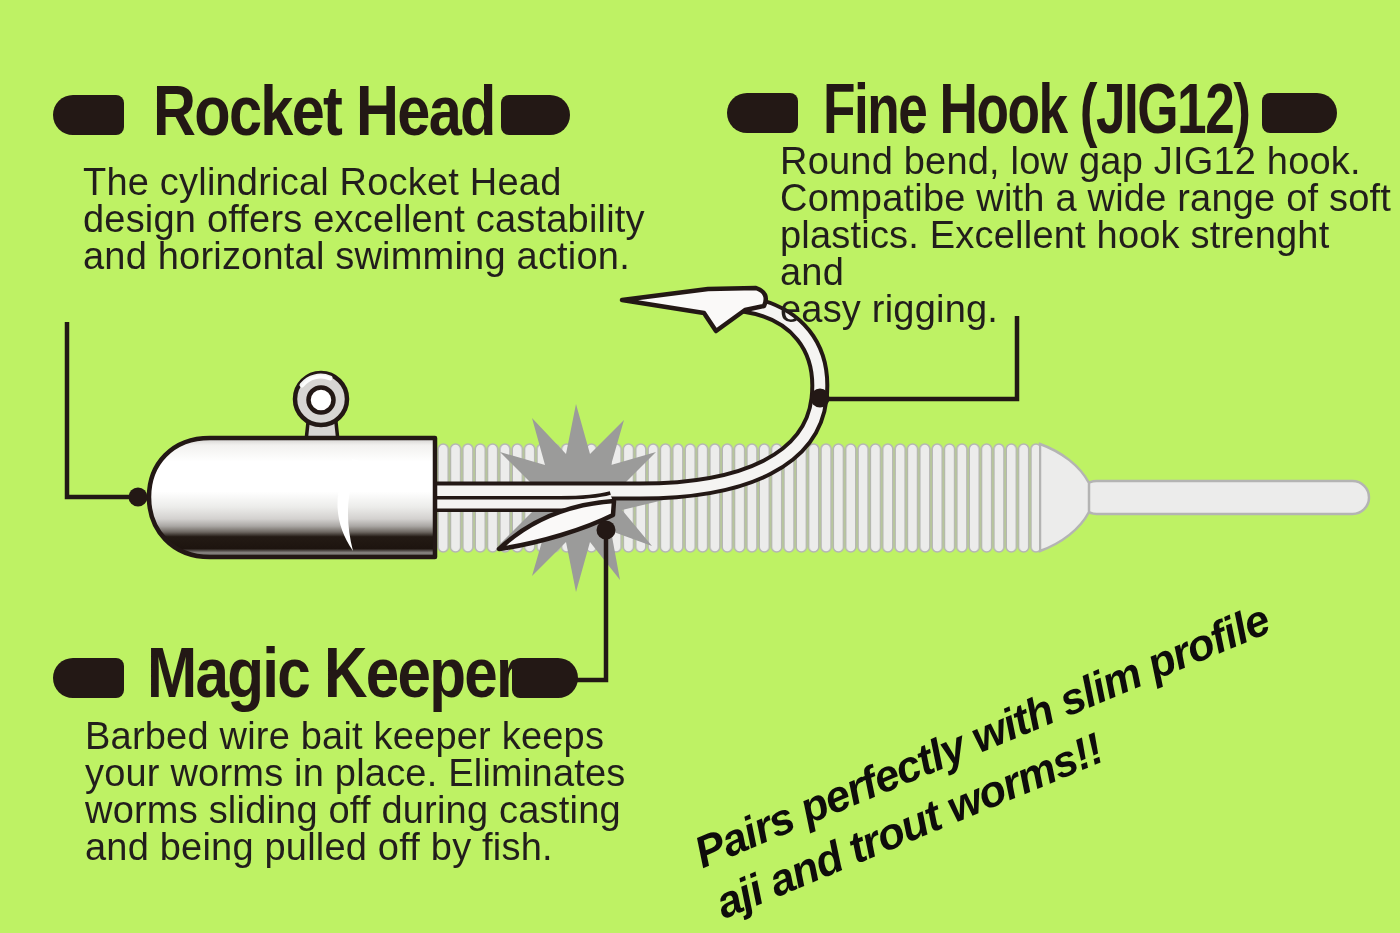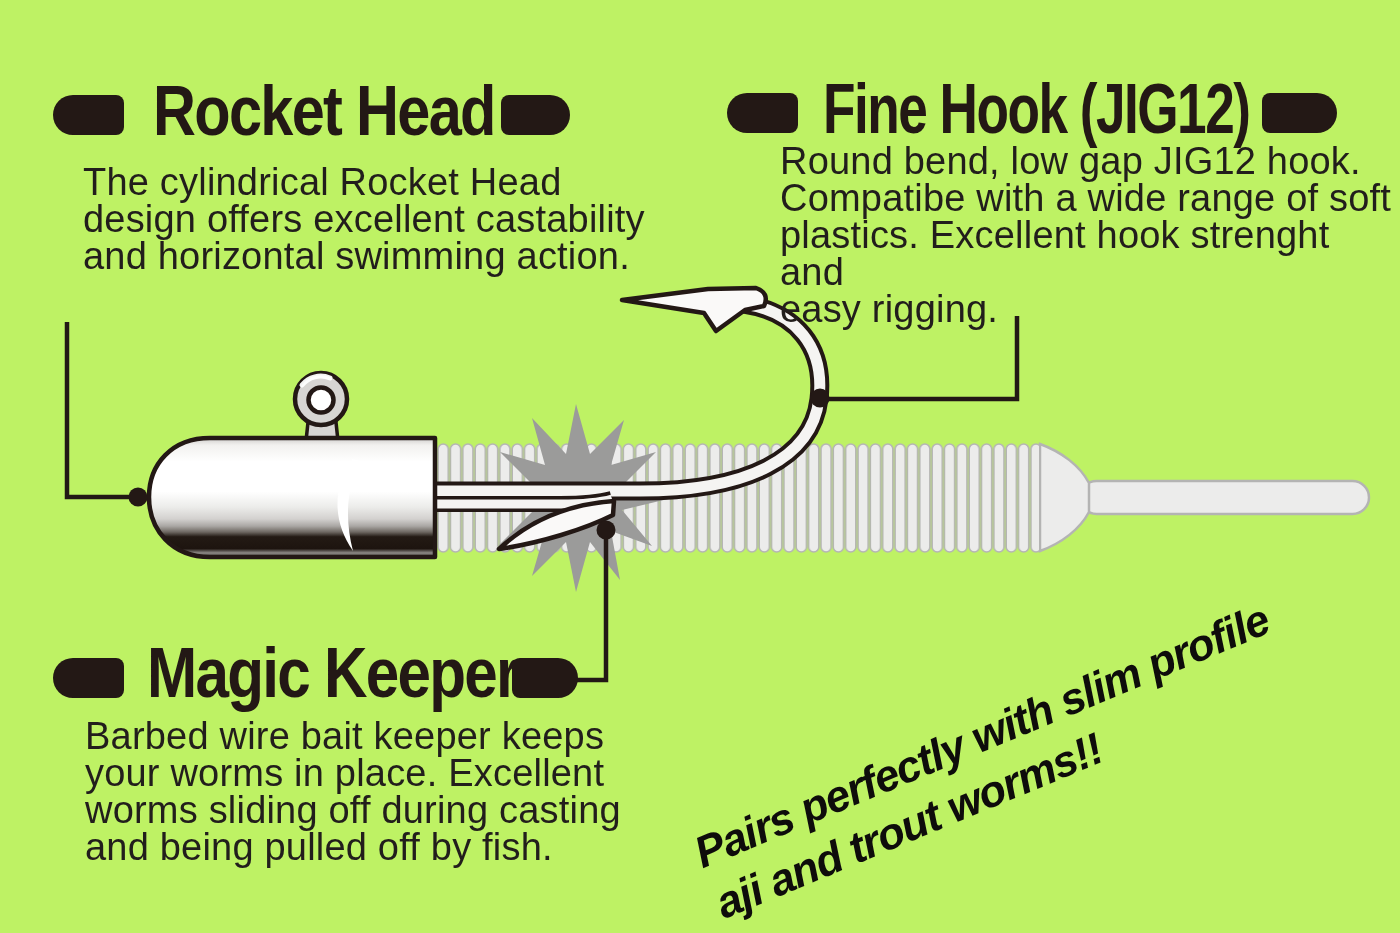--- a/index.html
+++ b/index.html
@@ -118,21 +118,21 @@
 Compatibe with a wide range of soft
 plastics. Excellent hook strenght and
 easy rigging.</p>
   </div>
 
   <div>
     <div class="pill cap-left abs" style="left:53px;top:658px;width:71px;"></div>
     <h1 class="title t-magic" style="left:147px;top:638px;">Magic Keeper</h1>
     <div class="pill cap-right abs" style="left:512px;top:658px;width:66px;"></div>
     <p class="desc" style="left:85px;top:718px;">Barbed wire bait keeper keeps
-your worms in place. Excellent
+your worms in place. Eliminates
 worms sliding off during casting
 and being pulled off by fish.</p>
   </div>
 
   <div class="callout">
     <div>Pairs perfectly with slim profile</div>
     <div>aji and trout worms!!</div>
   </div>
 
 </div>

